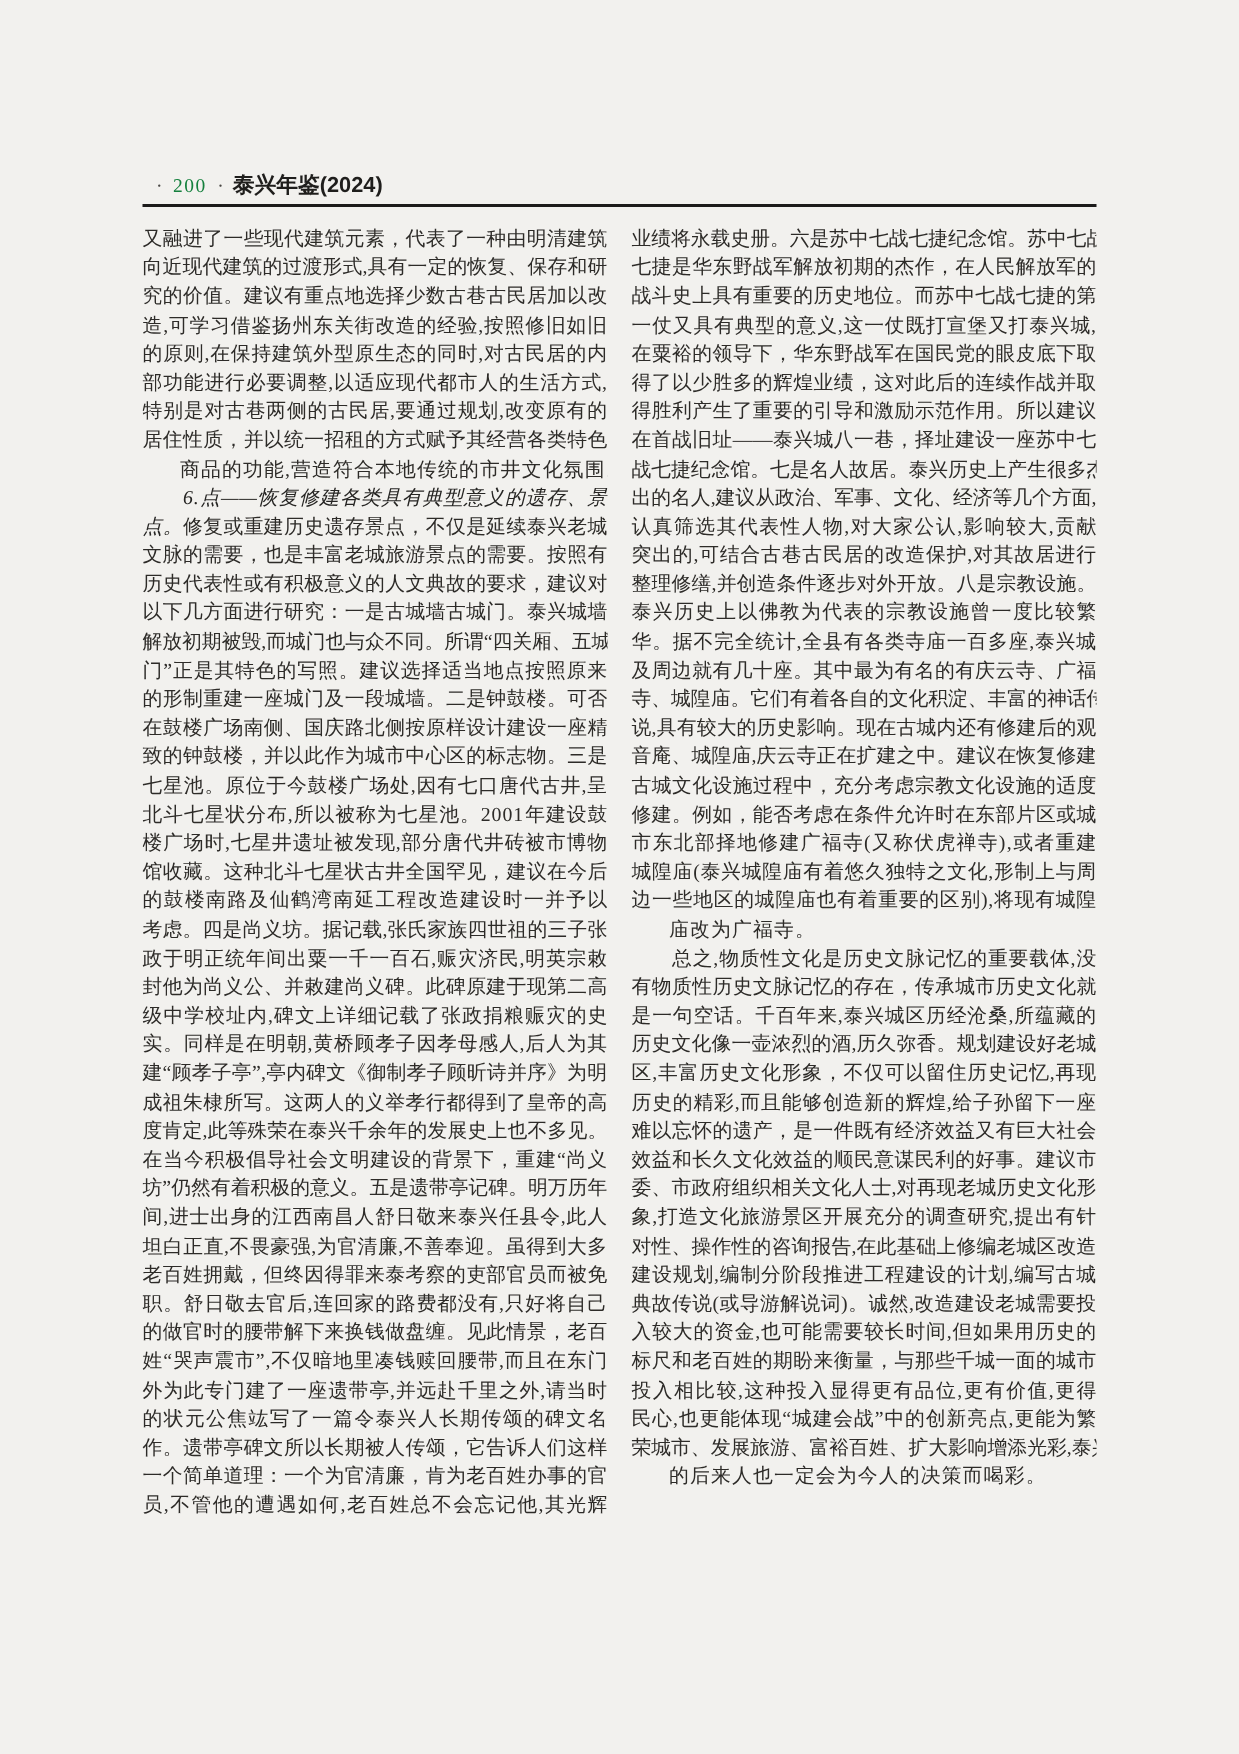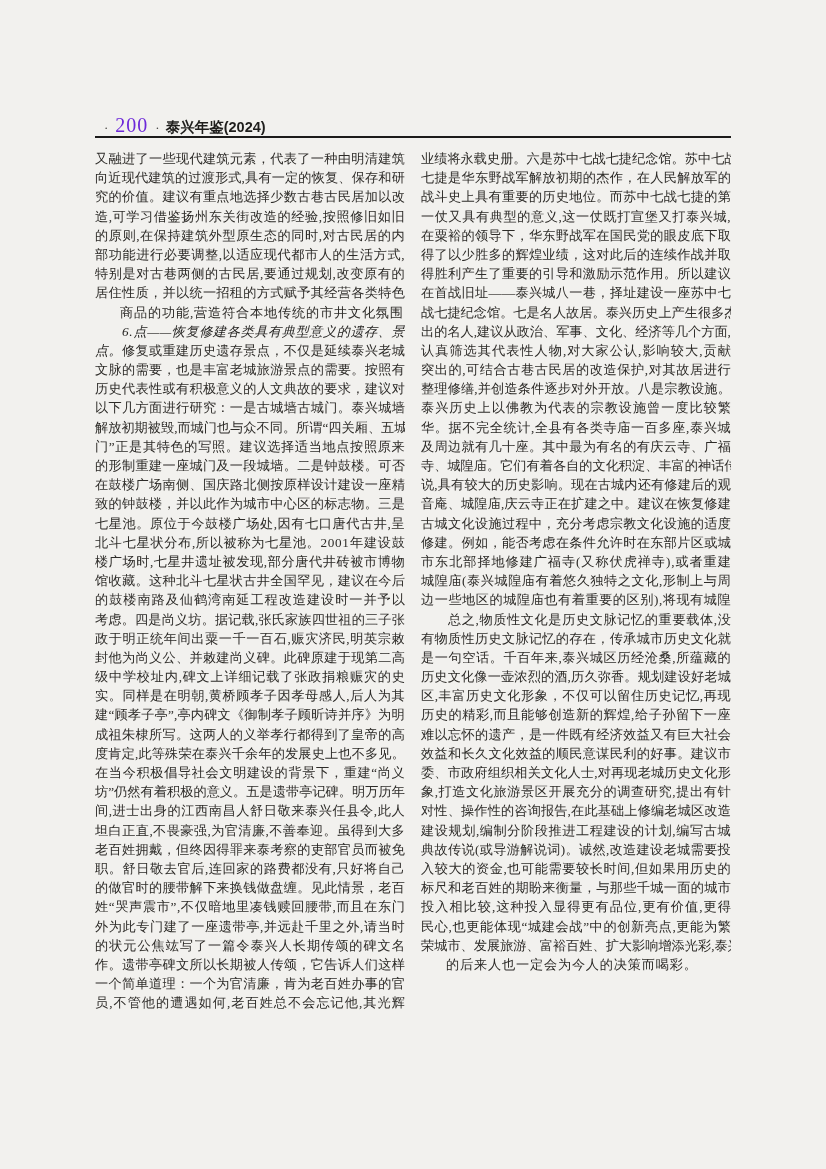--- a/index.html
+++ b/index.html
@@ -25,23 +25,23 @@
     align-items: baseline;
     white-space: nowrap;
   }
   .hdr-dot {
     font-size: 13px;
     color: #4a4845;
     margin: 0 7px 0 0;
   }
   .hdr-dot.second { margin: 0 6px 0 7px; }
   .page-number {
-    font-size: 20px;
+    font-size: 13px;
     letter-spacing: 1px;
-    color: #6d28d9;
+    color: #15803d;
   }
   .book-title {
     font-family: "Liberation Sans", sans-serif;
     font-weight: bold;
     font-size: 14.5px;
     color: #1f1e1c;
   }
   .header-rule {
     position: absolute;
     left: 95px;
@@ -1834,20 +1834,21 @@
           <span>区</span>
           <span>别</span>
           <span>)</span>
           <span>,</span>
           <span>将</span>
           <span>现</span>
           <span>有</span>
           <span>城</span>
           <span>隍</span>
         </div>
+        <div class="line lastline">庙改为广福寺。</div>
         <div class="line indent">
           <span>总</span>
           <span>之</span>
           <span>,</span>
           <span>物</span>
           <span>质</span>
           <span>性</span>
           <span>文</span>
           <span>化</span>
           <span>是</span>

